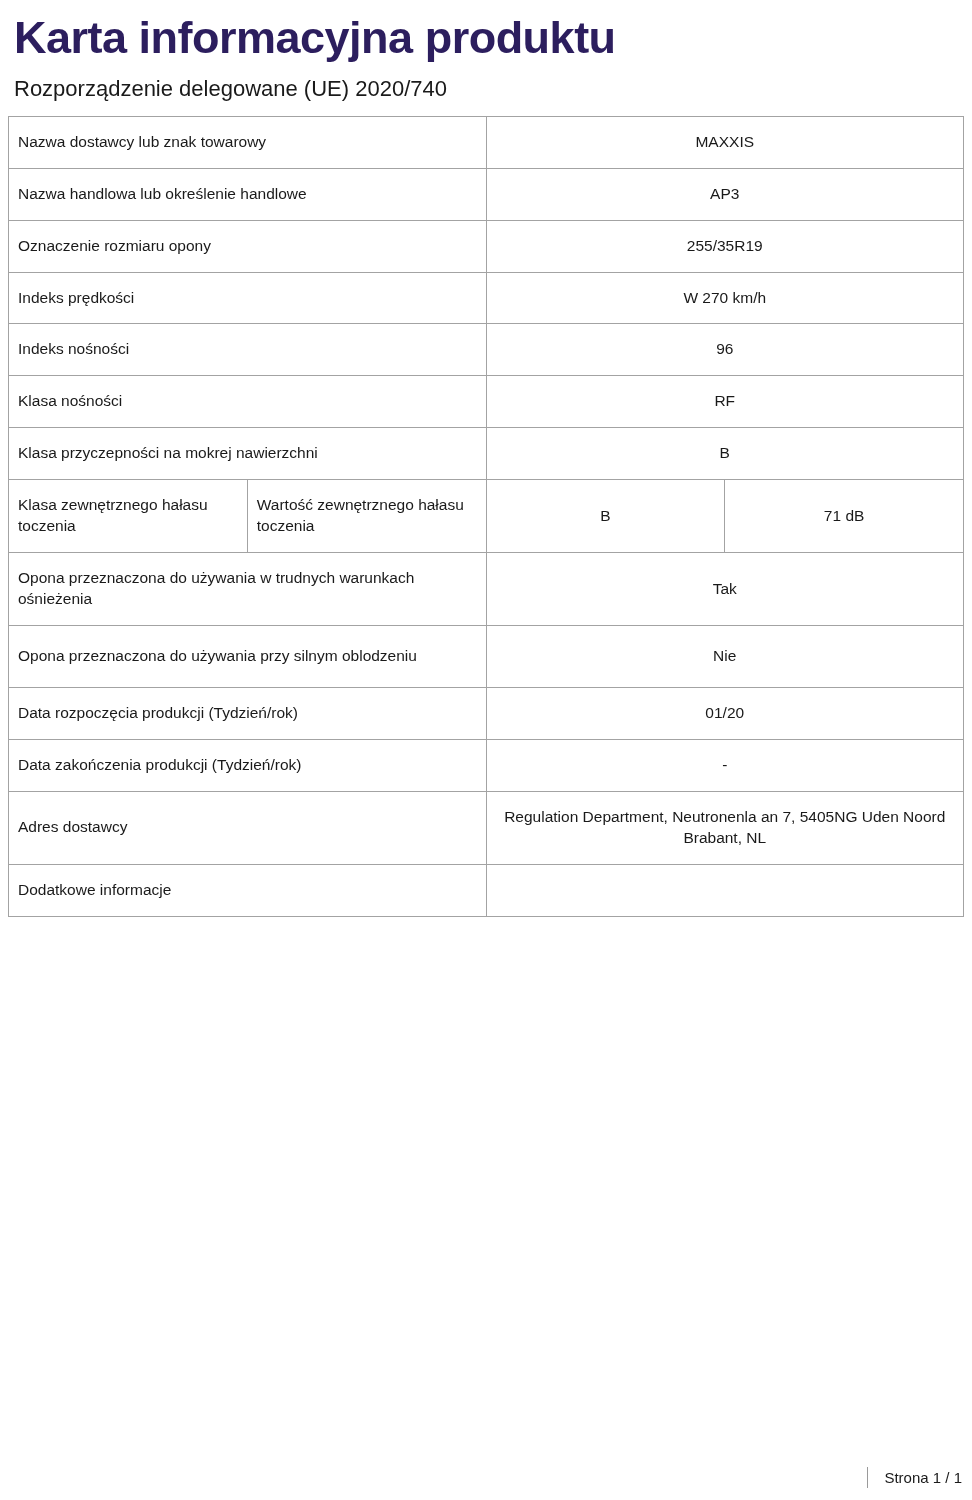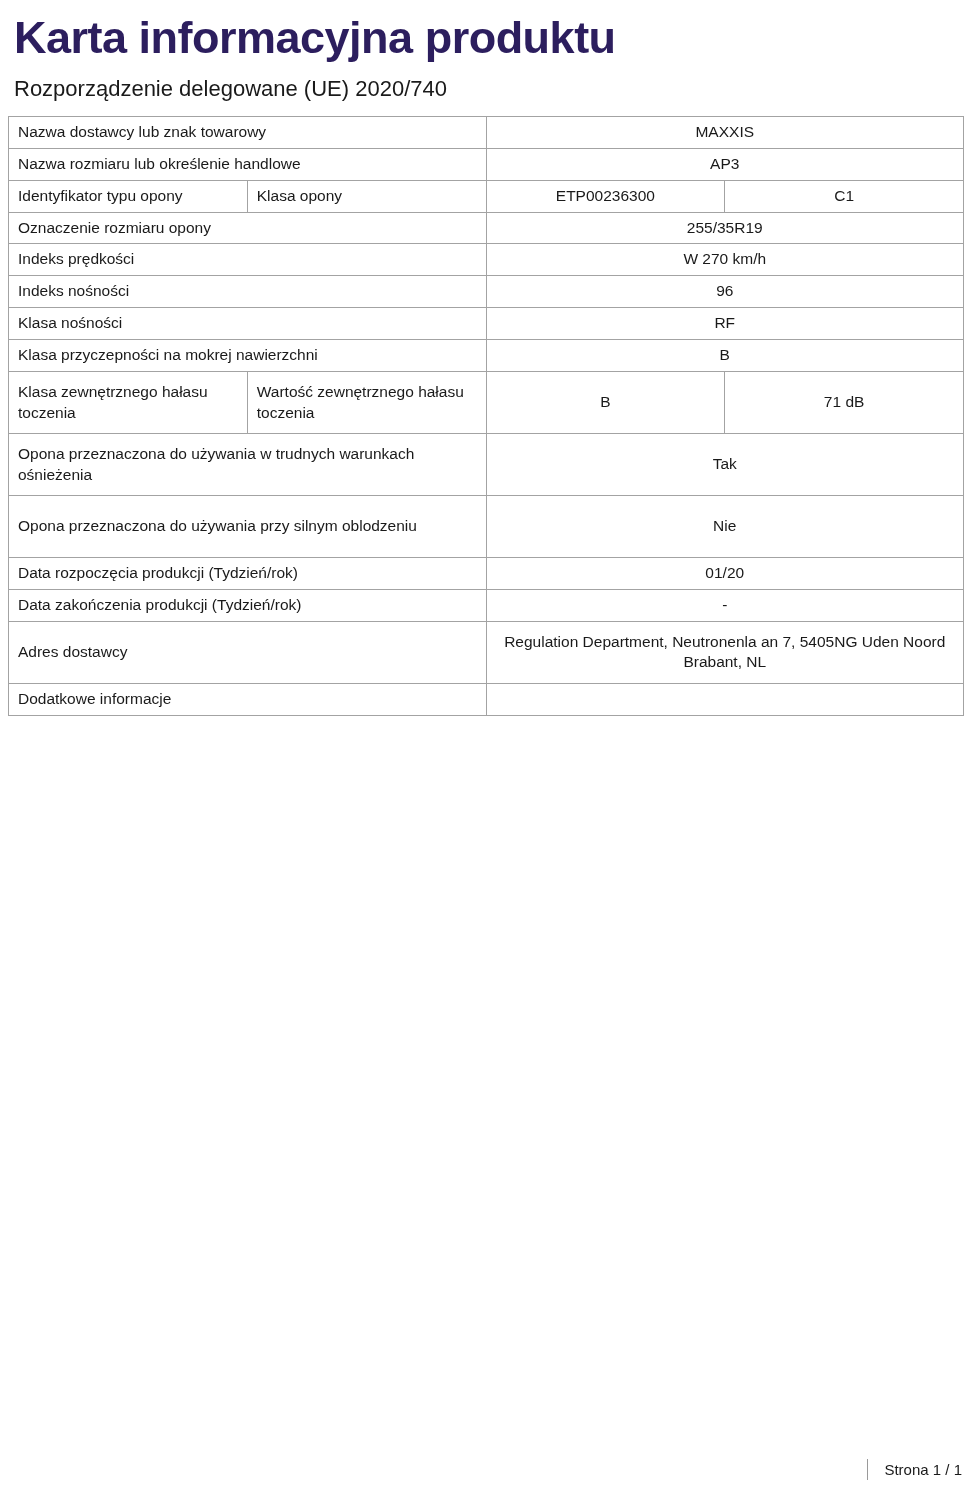--- a/index.html
+++ b/index.html
@@ -29,32 +29,32 @@
     width:100%;
     border-collapse:collapse;
     table-layout:fixed;
     margin-top:14px;
   }
   table.info col { width:25%; }
   table.info td {
     border:1px solid #a3a3a3;
     font-size:15.5px;
     line-height:1.35;
-    padding:5px 9px;
+    padding:15px 9px;
     vertical-align:middle;
     word-wrap:break-word;
   }
   td.label { text-align:left; font-weight:400; }
   td.value { text-align:center; font-weight:400; }
   .tall { height:62px; }
   .addr-cell { padding:5px 60px; }
   .footer {
     position:absolute;
     right:8px;
-    bottom:20px;
+    bottom:12px;
     font-size:15px;
     color:#1a1a1a;
     border-left:1px solid #9a9a9a;
     padding:2px 2px 2px 16px;
   }
 </style>
 </head>
 <body>
 
 <div class="doc">
@@ -70,30 +70,24 @@
         <col>
       </colgroup>
     <tbody>
 
       <tr>
         <td class="label" colspan="2">Nazwa dostawcy lub znak towarowy</td>
         <td class="value" colspan="2">MAXXIS</td>
       </tr>
 
       <tr>
-        <td class="label" colspan="2">Nazwa rozmiaru lub określenie handlowe</td>
+        <td class="label" colspan="2">Nazwa handlowa lub określenie handlowe</td>
         <td class="value" colspan="2">AP3</td>
       </tr>
 
-      <tr>
-        <td class="label">Identyfikator typu opony</td>
-        <td class="label">Klasa opony</td>
-        <td class="value">ETP00236300</td>
-        <td class="value">C1</td>
-      </tr>
 
       <tr>
         <td class="label" colspan="2">Oznaczenie rozmiaru opony</td>
         <td class="value" colspan="2">255/35R19</td>
       </tr>
 
       <tr>
         <td class="label" colspan="2">Indeks prędkości</td>
         <td class="value" colspan="2">W 270 km/h</td>
       </tr>

